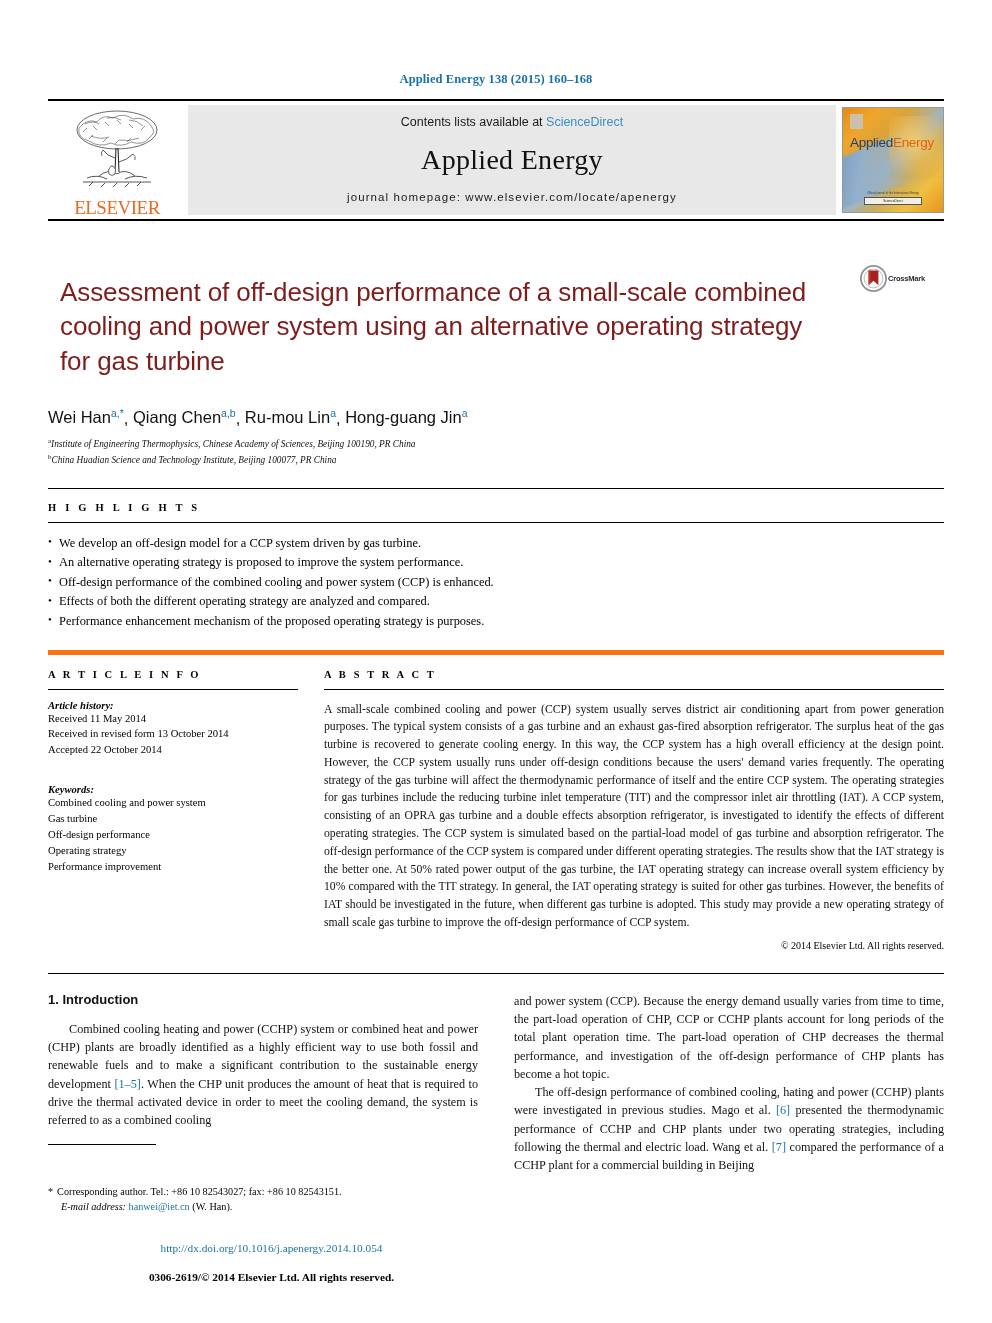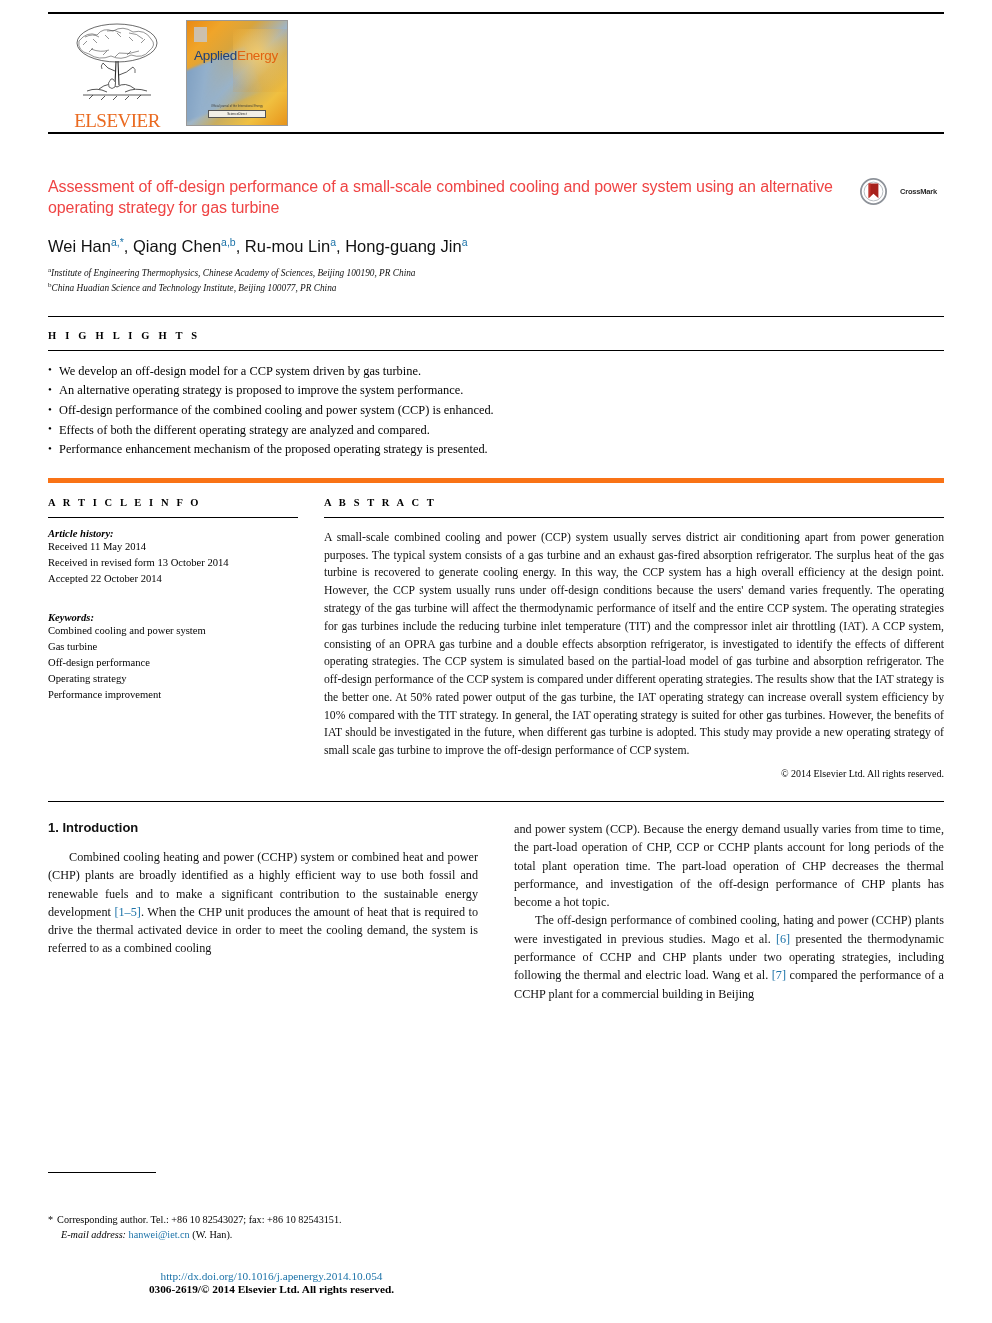--- a/index.html
+++ b/index.html
@@ -141,33 +141,33 @@
     color: #222;
     padding: 1px 0;
     font-family: "Liberation Sans", sans-serif;
   }
 
   
   .title-area { margin-top: 42px; display: flex; align-items: flex-start; }
   .title-text { flex: 1 1 auto; padding-right: 14px; }
   h1.paper-title {
     font-family: "Liberation Sans", sans-serif;
-    font-size: 16px;
+    font-size: 26px;
     line-height: 1.32;
     font-weight: normal;
-    margin: 0;
-    color: #ef4444;
+    margin: 12px;
+    color: #7f1d1d;
     letter-spacing: -0.1px;
   }
   .crossmark {
     flex: 0 0 84px;
     width: 84px;
     display: flex;
     align-items: center;
-    gap: 13px;
+    gap: 1px;
     padding-top: 2px;
   }
   .cm-label {
     font-family: "Liberation Sans", sans-serif;
     font-size: 7.5px;
     font-weight: bold;
     color: #2b2b2b;
     letter-spacing: -0.2px;
   }
 
@@ -318,28 +318,29 @@
   .doi-link {
     color: #1b72a8;
     font-family: "Liberation Serif", serif;
     font-size: 11.3px;
     display: block;
   }
   .issn-line {
     font-family: "Liberation Serif", serif;
     font-size: 11.3px;
     font-weight: bold;
-    margin-top: 1px;
+    margin-top: 17px;
   }
 </style>
 </head>
 <body>
 
 <div class="page">
 
+  <div class="journal-ref">Applied Energy 138 (2015) 160–168</div>
 
   <div class="masthead">
 
     <div class="elsevier-logo">
       <svg class="tree-svg" width="108" height="88" viewBox="0 0 108 88">
         <g stroke="#2b2b2b" stroke-width="0.7" fill="none">
           <ellipse cx="54" cy="24" rx="40" ry="19" fill="#ffffff"></ellipse>
           <g stroke="#3a3a3a" stroke-width="0.55">
             <path d="M16 22 Q24 12 34 16 Q40 8 50 12 Q60 6 70 13 Q82 10 88 20 Q94 26 86 32 Q80 40 68 36 Q58 42 48 37 Q36 42 26 35 Q14 32 16 22 Z"></path>
             <path d="M22 18 Q30 14 36 18 M44 12 Q52 10 58 14 M66 14 Q74 14 80 20 M28 30 Q38 34 46 31 M56 34 Q66 36 76 32"></path>
@@ -353,20 +354,27 @@
             <path d="M20 76 L88 76"></path>
             <path d="M24 72 Q34 68 44 73 M62 73 Q72 68 84 72"></path>
             <path d="M26 80 L30 76 M38 81 L42 77 M50 81 L54 77 M62 81 L66 77 M74 80 L78 76"></path>
           </g>
           <path d="M48 60 q-4 4 -2 8 q3 3 6 0 q2 -5 -2 -8 Z" fill="#fff"></path>
         </g>
       </svg>
       <div class="elsevier-word">ELSEVIER</div>
     </div>
 
+    <div class="contents-box">
+      <div class="contents-line">
+        <span>Contents lists available at </span><span class="sd">ScienceDirect</span>
+      </div>
+      <div class="journal-title">Applied Energy</div>
+      <div class="homepage-line">journal homepage: www.elsevier.com/locate/apenergy</div>
+    </div>
 
     <div class="cover-thumb">
       <div class="cover-elsevier-mark"></div>
       <div class="cover-title">
         <span class="w1">Applied</span><span class="w2">Energy</span>
       </div>
       <div class="cover-footer">
         <div class="line1">Official journal of the International Energy</div>
         <div class="badge">ScienceDirect</div>
       </div>
@@ -401,21 +409,21 @@
   </div>
 
   <div class="section-rule-top"></div>
   <div class="hl-head">H I G H L I G H T S</div>
   <div class="hl-rule"></div>
   <ul class="hl-list">
     <li>We develop an off-design model for a CCP system driven by gas turbine.</li>
     <li>An alternative operating strategy is proposed to improve the system performance.</li>
     <li>Off-design performance of the combined cooling and power system (CCP) is enhanced.</li>
     <li>Effects of both the different operating strategy are analyzed and compared.</li>
-    <li>Performance enhancement mechanism of the proposed operating strategy is presented.</li>
+    <li>Performance enhancement mechanism of the proposed operating strategy is purposes.</li>
   </ul>
 
   <div class="info-abstract">
 
     <div class="col-info">
       <div class="blk-head">A R T I C L E   I N F O</div>
       <div class="blk-rule"></div>
       <div class="ah-title">Article history:</div>
       <div class="ah-line">Received 11 May 2014</div>
       <div class="ah-line">Received in revised form 13 October 2014</div>

